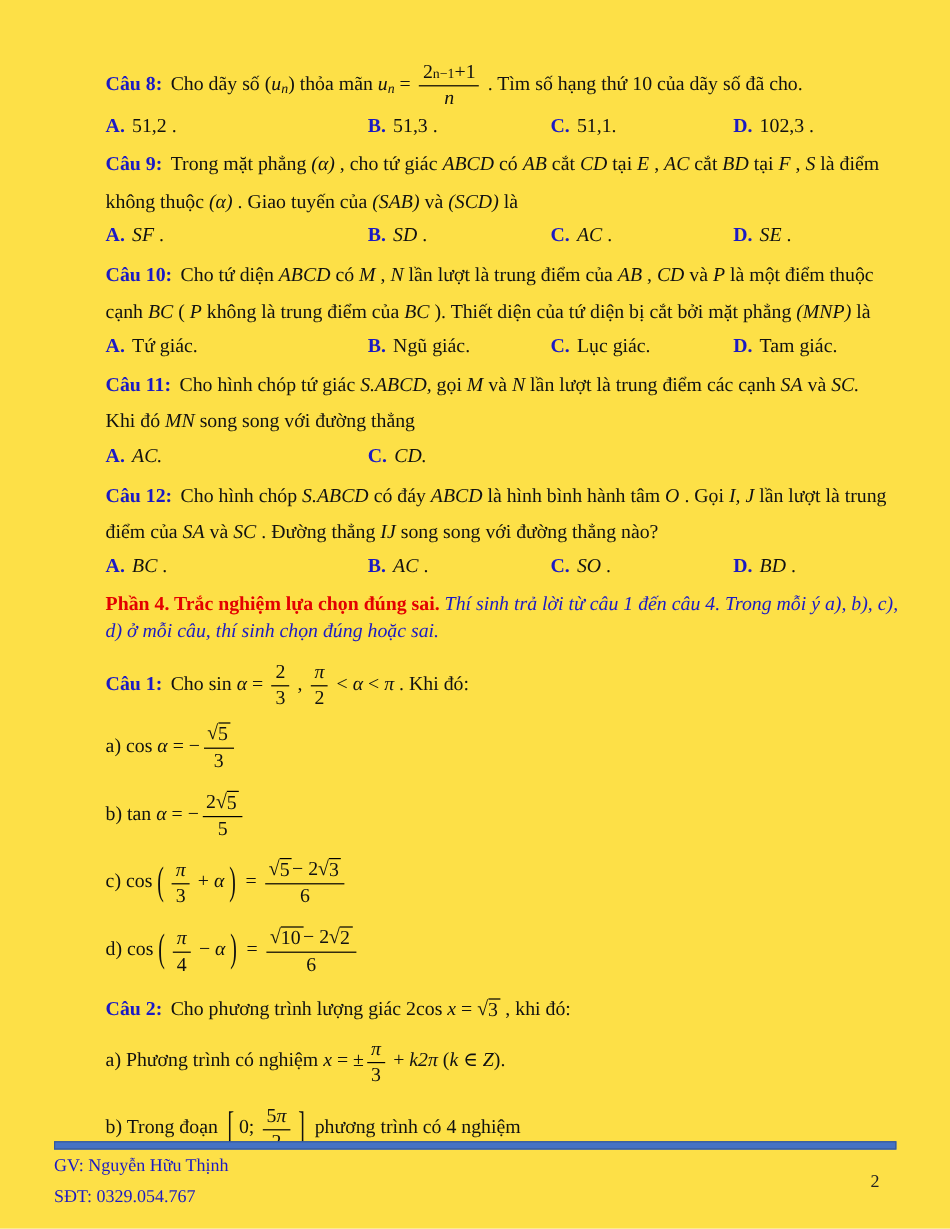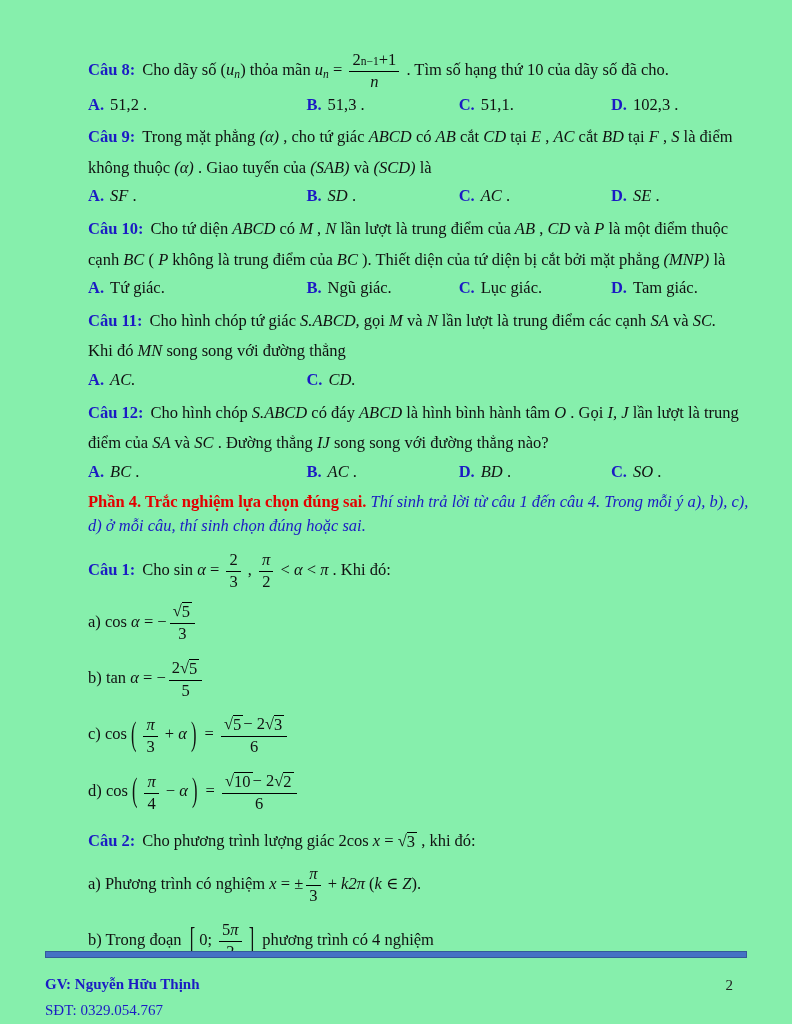--- a/index.html
+++ b/index.html
@@ -1,17 +1,17 @@
 <!DOCTYPE html>
 <html><head>
 <meta charset="utf-8">
 <style>
   html,body { margin:0; padding:0; background:#ffffff; }
   .page {
-    position:relative; width:792px; height:1024px; background:#86efac;
+    position:relative; width:792px; height:1024px; background:#fde047;
     font-family:"Liberation Serif","DejaVu Serif",serif;
     font-size:16.5px; color:#111; overflow:hidden;
   }
   .content { padding:50px 42px 0 88px; }
   .q { margin:0 0 2px 0; }
   .qline { margin:0; line-height:1.85; }
   .qlabel { color:#1b1ac4; margin-right:7px; font-weight:bold; }
   .okey  { color:#1b1ac4; margin-right:6px; font-weight:bold; }
   .opts { display:grid; grid-template-columns:33% 23% 23% 21%; margin:1px 0 5px; line-height:1.5; }
   .opt { white-space:nowrap; }
@@ -30,21 +30,21 @@
   .frac > .num { display:inline-flex; align-items:baseline; border-bottom:1px solid #000; padding:0 3px 1px; }
   .frac > .den { display:inline-flex; align-items:baseline; padding:0 3px; }
   .sqrt { display:inline-flex; align-items:flex-start; white-space:nowrap; }
   .rsign { line-height:1.15; }
   .rbody { border-top:1px solid #000; line-height:1.15; padding-right:2px; }
   .bp { display:inline-block; transform:scaleY(2.0); margin:0 4px; font-weight:300; }
   .bb { display:inline-block; transform:scaleY(2.1); margin:0 4px; font-weight:300; }
   
   .footer { position:absolute; left:45px; right:45px; top:951px; font-size:15px; }
   .bar { height:5px; background:#4472c4; border:1px solid #35599b; }
-  .gv  { color:#1b1ac4; font-weight:bold; margin-top:18px; }
+  .gv  { color:#1b1ac4; font-weight:normal; margin-top:6px; }
   .sdt { color:#1b1ac4; font-weight:normal; margin-top:9px; }
   .pnum { position:absolute; right:14px; top:26px; color:#222; }
 </style>
 </head>
 <body>
 
 <div class="page">
   <div class="content">
 
     <div class="q">
@@ -96,22 +96,22 @@
         <span class="opt"><b class="okey">C.</b><span class="rich"><span class="i">CD.</span></span></span>
       </div>
     </div>
 
     <div class="q">
       <p class="qline"><b class="qlabel">Câu 12:</b><span class="rich"><span class="r">Cho hình chóp </span><span class="i">S.ABCD</span><span class="r"> có đáy </span><span class="i">ABCD</span><span class="r"> là hình bình hành tâm </span><span class="i">O</span><span class="r"> . Gọi </span><span class="i">I, J</span><span class="r"> lần lượt là trung</span></span></p>
       <p class="qline"><span class="rich"><span class="r">điểm của </span><span class="i">SA</span><span class="r"> và </span><span class="i">SC</span><span class="r"> . Đường thẳng </span><span class="i">IJ</span><span class="r"> song song với đường thẳng nào?</span></span></p>
       <div class="opts">
         <span class="opt"><b class="okey">A.</b><span class="rich"><span class="i">BC</span><span class="r"> .</span></span></span>
         <span class="opt"><b class="okey">B.</b><span class="rich"><span class="i">AC</span><span class="r"> .</span></span></span>
+        <span class="opt"><b class="okey">C.</b><span class="rich"><span class="i">SO</span><span class="r"> .</span></span></span>
         <span class="opt"><b class="okey">D.</b><span class="rich"><span class="i">BD</span><span class="r"> .</span></span></span>
-        <span class="opt"><b class="okey">C.</b><span class="rich"><span class="i">SO</span><span class="r"> .</span></span></span>
       </div>
     </div>
 
     <p class="p2head"><b class="red">Phần 4.  Trắc nghiệm lựa chọn đúng sai.</b> <i class="blue">Thí sinh trả lời từ câu 1 đến câu 4. Trong mỗi ý a), b), c), d) ở mỗi câu, thí sinh chọn đúng hoặc sai.</i></p>
 
     <div class="q">
       <p class="qline tallline"><b class="qlabel">Câu 1:</b><span class="rich"><span class="r">Cho </span><span class="r">sin </span><span class="i">α</span><span class="r"> = </span><span class="frac">
               <span class="num">
                 <span class="r">2</span>
               </span>

